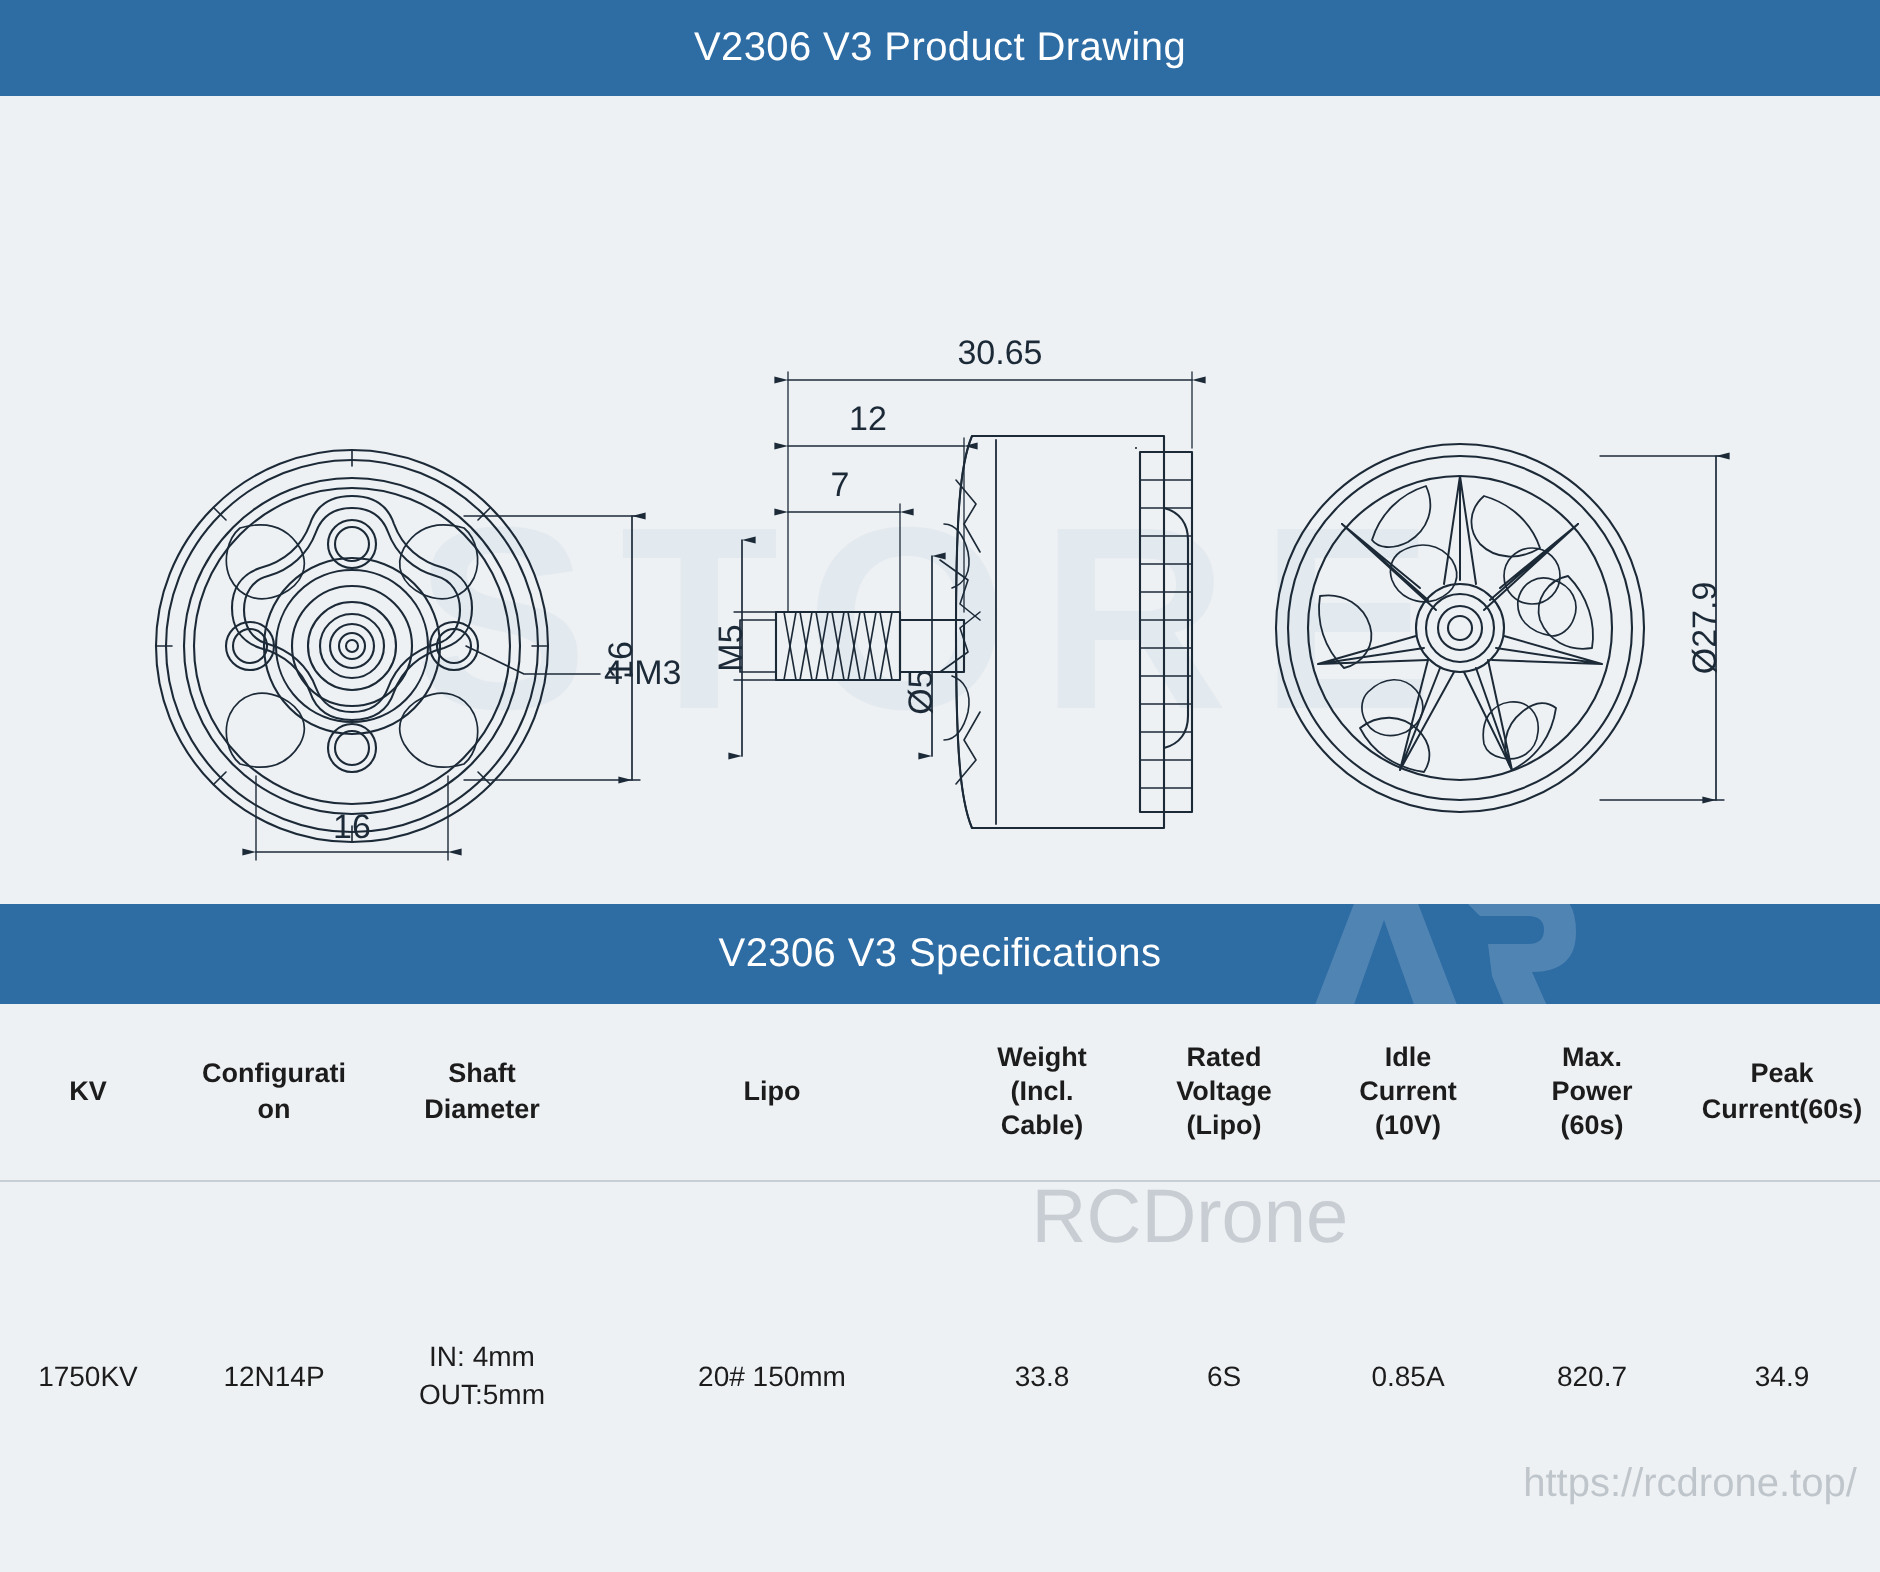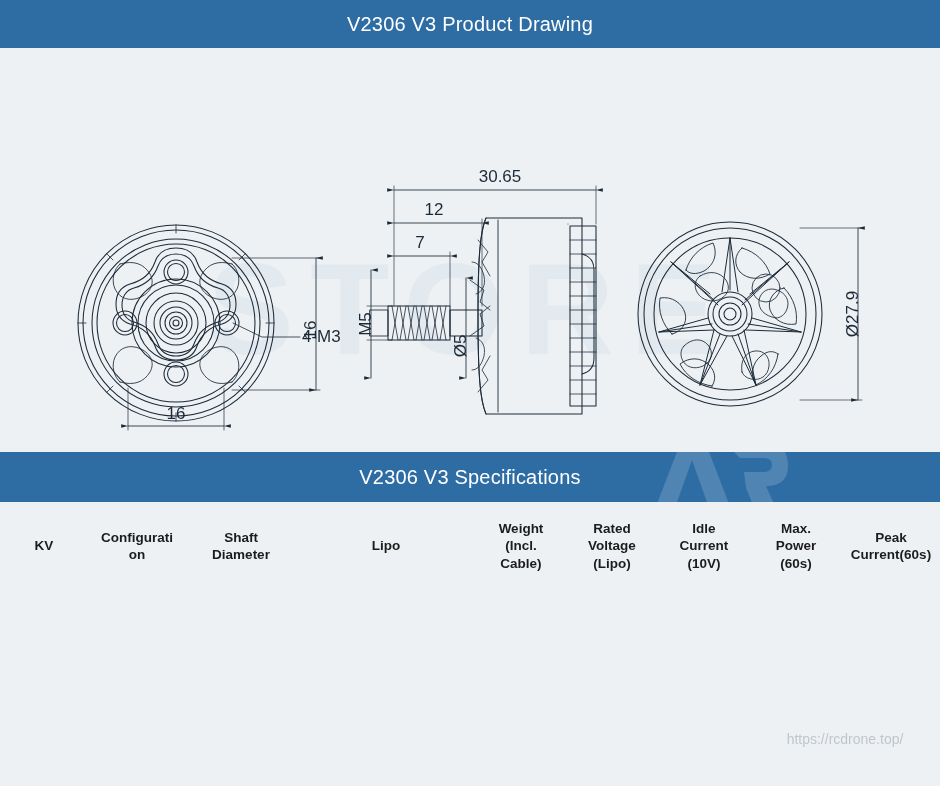--- a/index.html
+++ b/index.html
@@ -138,21 +138,21 @@
     white-space: nowrap;
     z-index: 3;
     pointer-events: none;
     user-select: none;
     transform: translateX(-50%);
   }
   .wm-url {
     position: absolute;
     left: 845px;
     top: 731px;
-    font-size: 14px;
+    font-size: 20px;
     color: #9aa3ab;
     opacity: 0.55;
     white-space: nowrap;
     z-index: 3;
     pointer-events: none;
     user-select: none;
     transform: translateX(-50%);
   }
 
   
@@ -438,18 +438,30 @@
         <th>Shaft<br>Diameter</th>
         <th>Lipo</th>
         <th>Weight<br>(Incl.<br>Cable)</th>
         <th>Rated<br>Voltage<br>(Lipo)</th>
         <th>Idle<br>Current<br>(10V)</th>
         <th>Max.<br>Power<br>(60s)</th>
         <th>Peak<br>Current(60s)</th>
       </tr>
     </thead>
     <tbody>
+      <tr>
+        <td class="cell-kv">1750KV</td>
+        <td>12N14P</td>
+        <td class="cell-shaft">IN: 4mm<br>OUT:5mm</td>
+        <td>20# 150mm</td>
+        <td>33.8</td>
+        <td>6S</td>
+        <td>0.85A</td>
+        <td>820.7</td>
+        <td>34.9</td>
+      </tr>
     </tbody>
   </table>
 
+  <div class="wm-rcdrone">RCDrone</div>
   <div class="wm-url">https://rcdrone.top/</div>
 
 </div>
 
 </body></html>

